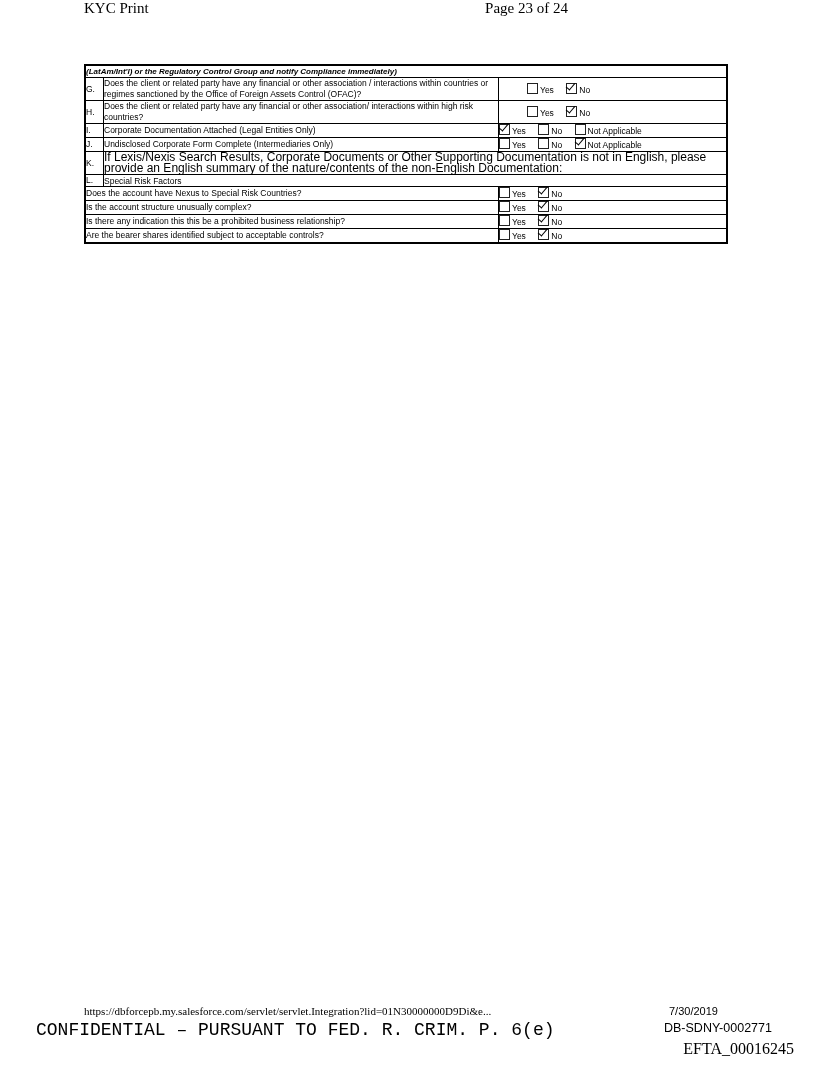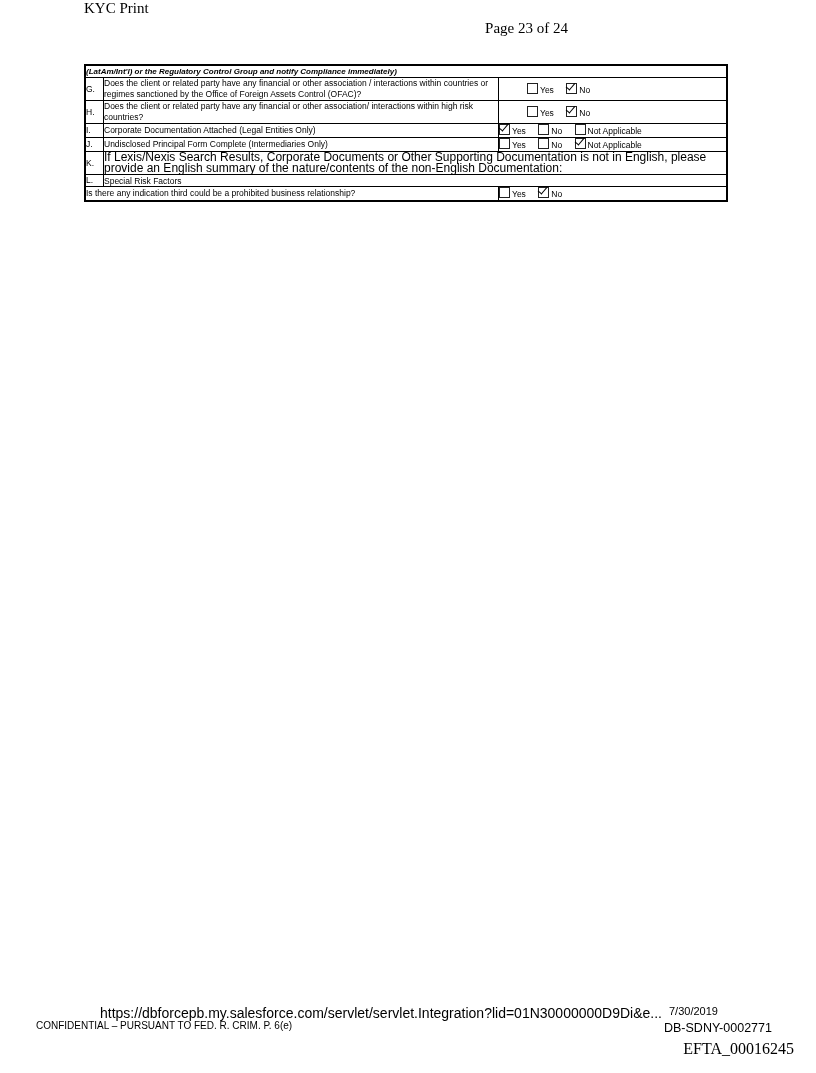--- a/index.html
+++ b/index.html
@@ -31,21 +31,20 @@
     top: 0px;
     font-family: "Liberation Serif", serif;
     font-size: 15px;
   }
   .hdr-right {
     position: absolute;
     right: 84px;
     top: 0px;
     font-family: "Liberation Serif", serif;
     font-size: 15px;
-    margin-top: 20px;
   }
 
   
   .form-table {
     position: absolute;
     left: 84px;
     top: 64px;
     width: 642px;
     border: 1px solid #000;
     border-collapse: collapse;
@@ -141,38 +140,38 @@
 
   
   .footer {
     position: absolute;
     left: 0;
     top: 0;
     width: 816px;
   }
   .url-line {
     position: absolute;
-    left: 100px;
+    left: 84px;
     top: 1005px;
-    font-family: Liberation Sans, sans-serif;
-    font-size: 14px;
+    font-family: Liberation Serif, serif;
+    font-size: 11px;
   }
   .date-line {
     position: absolute;
     left: 669px;
     top: 1005px;
     font-family: Liberation Sans, sans-serif;
     font-size: 11px;
   }
   .confidential {
     position: absolute;
     left: 36px;
     top: 1020px;
-    font-family: Liberation Sans, sans-serif;
-    font-size: 10px;
+    font-family: Liberation Mono, monospace;
+    font-size: 18px;
   }
   .bates1 {
     position: absolute;
     left: 664px;
     top: 1021px;
     font-family: "Liberation Sans", sans-serif;
     font-size: 12.5px;
   }
   .bates2 {
     position: absolute;
@@ -240,21 +239,21 @@
             <span class="box"></span><span class="opt-label">No</span>
           </span>
           <span class="opt">
             <span class="box"></span><span class="opt-label">Not Applicable</span>
           </span>
         </td>
       </tr>
 
       <tr>
         <td class="letter">J.</td>
-        <td class="qtext">Undisclosed Principal Form Complete (Intermediaries Only)</td>
+        <td class="qtext">Undisclosed Corporate Form Complete (Intermediaries Only)</td>
         <td class="opts">
           <span class="opt">
             <span class="box"></span><span class="opt-label">Yes</span>
           </span>
           <span class="opt">
             <span class="box"></span><span class="opt-label">No</span>
           </span>
           <span class="opt">
             <span class="box checked"></span><span class="opt-label">Not Applicable</span>
           </span>
@@ -264,35 +263,68 @@
       <tr>
         <td class="letter">K.</td>
         <td class="k-text" colspan="2">If Lexis/Nexis Search Results, Corporate Documents or Other Supporting Documentation is not in English, please provide an English summary of the nature/contents of the non-English Documentation:</td>
       </tr>
 
       <tr>
         <td class="letter">L.</td>
         <td class="section-label" colspan="2">Special Risk Factors</td>
       </tr>
 
-
-
-
-      <tr>
-        <td class="qtext sub-q" colspan="2">Is there any indication third could be a prohibited business relationship?</td>
-        <td class="opts">
-          <span class="opt">
-            <span class="box"></span><span class="opt-label">Yes</span>
-          </span>
-          <span class="opt">
-            <span class="box checked"></span><span class="opt-label">No</span>
-          </span>
-        </td>
-      </tr>
-
+      <tr>
+        <td class="qtext sub-q" colspan="2">Does the account have Nexus to Special Risk Countries?</td>
+        <td class="opts">
+          <span class="opt">
+            <span class="box"></span><span class="opt-label">Yes</span>
+          </span>
+          <span class="opt">
+            <span class="box checked"></span><span class="opt-label">No</span>
+          </span>
+        </td>
+      </tr>
+
+      <tr>
+        <td class="qtext sub-q" colspan="2">Is the account structure unusually complex?</td>
+        <td class="opts">
+          <span class="opt">
+            <span class="box"></span><span class="opt-label">Yes</span>
+          </span>
+          <span class="opt">
+            <span class="box checked"></span><span class="opt-label">No</span>
+          </span>
+        </td>
+      </tr>
+
+
+      <tr>
+        <td class="qtext sub-q" colspan="2">Is there any indication this this be a prohibited business relationship?</td>
+        <td class="opts">
+          <span class="opt">
+            <span class="box"></span><span class="opt-label">Yes</span>
+          </span>
+          <span class="opt">
+            <span class="box checked"></span><span class="opt-label">No</span>
+          </span>
+        </td>
+      </tr>
+
+      <tr>
+        <td class="qtext sub-q" colspan="2">Are the bearer shares identified subject to acceptable controls?</td>
+        <td class="opts">
+          <span class="opt">
+            <span class="box"></span><span class="opt-label">Yes</span>
+          </span>
+          <span class="opt">
+            <span class="box checked"></span><span class="opt-label">No</span>
+          </span>
+        </td>
+      </tr>
     </tbody>
   </table>
 </div>
 
 <div class="footer">
   <div class="url-line">https://dbforcepb.my.salesforce.com/servlet/servlet.Integration?lid=01N30000000D9Di&amp;e...</div>
   <div class="date-line">7/30/2019</div>
   <div class="confidential">CONFIDENTIAL – PURSUANT TO FED. R. CRIM. P. 6(e)</div>
   <div class="bates1">DB-SDNY-0002771</div>
   <div class="bates2">EFTA_00016245</div>

